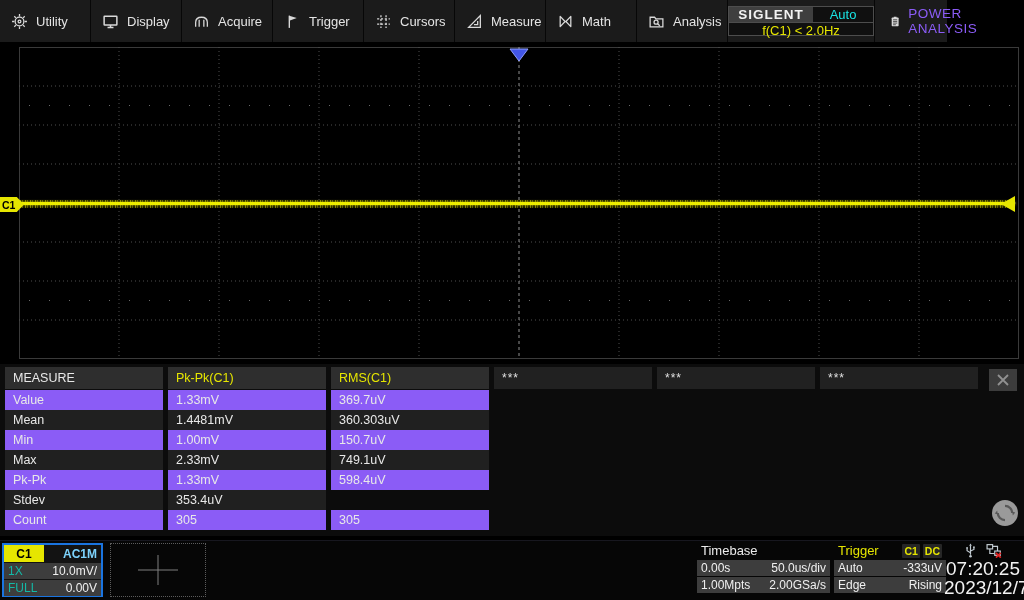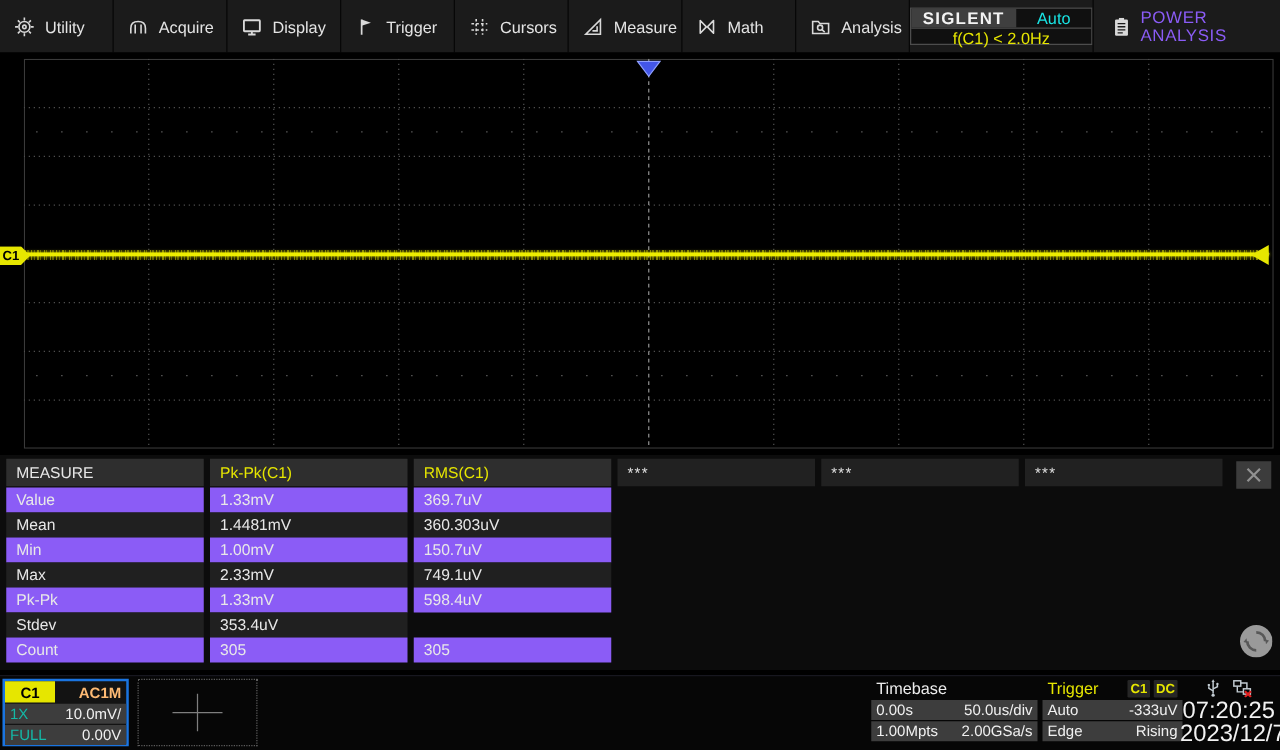--- a/index.html
+++ b/index.html
@@ -3,21 +3,21 @@
 <meta charset="utf-8">
 <style>
   * { margin:0; padding:0; box-sizing:border-box; }
   html,body { background:#000; }
   #screen {
     position:relative; width:1024px; height:600px; overflow:hidden;
     background:#000; font-family:"Liberation Sans","DejaVu Sans",sans-serif;
     color:#e8e8e8; cursor:default;
   }
   
-  .menubar { position:absolute; left:0; top:0; width:1024px; height:42px; background:#1b1b1b; display:flex; }
+  .menubar { position:absolute; left:0; top:0; width:947px; height:42px; background:#1b1b1b; display:flex; }
   .menu-item { width:91px; flex:0 0 91px; display:flex; align-items:center; gap:8px; padding-left:11px; border-right:1px solid #070707; font-size:13px; color:#e4e4e4; }
   .menu-item svg { flex:0 0 auto; }
   .brand-box { flex:0 0 146px; margin:6px 0; border:1px solid #4d4d4d; display:flex; flex-direction:column; background:#101010; }
   .brand-row { flex:1; display:flex; align-items:stretch; border-bottom:1px solid #4d4d4d; }
   .brand-chip { flex:0 0 84px; background:#3f3f3f; color:#f3f3f3; font-weight:bold; font-size:13.5px; letter-spacing:1px; display:flex; align-items:center; justify-content:center; }
   .acq-status { flex:1; display:flex; align-items:center; justify-content:center; color:#19e4e4; font-size:13px; }
   .freq-row { flex:1; display:flex; align-items:center; justify-content:center; color:#e6e600; font-size:13px; }
   .power-section { flex:1; display:flex; align-items:center; gap:9px; padding-left:16px; font-size:13.5px; letter-spacing:0.5px; color:#8b5cf6; border-left:1px solid #070707; }
   
   .wave-area { position:absolute; left:0; top:42px; width:1024px; height:322px; background:#000; }
@@ -41,21 +41,21 @@
   .m-header .m-col-y { color:#e6e600; }
   .m-header .m-col-star { background:#212121; color:#e0e0e0; letter-spacing:1px; font-size:12px; }
   .m-row-dark .m-cell { background:#8b5cf6; }
   .m-row-light .m-cell { background:#202020; }
   .close-btn { position:absolute; right:7px; top:5px; width:28px; height:22px; background:#3c3c3c; display:flex; align-items:center; justify-content:center; }
   
   .bottombar { position:absolute; left:0; top:540px; width:1024px; height:60px; background:#060606; border-top:1px solid #17171f; }
   .ch-box { position:absolute; left:2px; top:2px; width:101px; height:54px; border:2px solid #1a74e0; background:#131313; }
   .ch-r1 { height:17px; display:flex; }
   .ch-name { flex:0 0 40px; background:#e6e600; color:#000; font-weight:bold; font-size:12px; display:flex; align-items:center; justify-content:center; }
-  .ch-coupling { flex:1; color:#fdba74; font-weight:bold; font-size:12px; display:flex; align-items:center; justify-content:flex-end; padding-right:4px; }
+  .ch-coupling { flex:1; color:#7dd3fc; font-weight:bold; font-size:12px; display:flex; align-items:center; justify-content:flex-end; padding-right:4px; }
   .info-row { height:16px; background:#3d3d3d; margin-top:1px; display:flex; justify-content:space-between; align-items:center; padding:0 4px; font-size:12px; color:#f0f0f0; }
   .info-row .y { color:#14b8a6; }
   .add-box { position:absolute; left:110px; top:2px; width:96px; height:54px; border:1px dotted #5c5c5c; display:flex; align-items:center; justify-content:center; }
   .tb-box { position:absolute; left:697px; top:1px; width:133px; }
   .trg-box { position:absolute; left:834px; top:1px; width:112px; }
   .panel-hdr { height:17px; display:flex; align-items:center; padding:0 4px; font-size:13px; color:#ececec;text-align:center; }
   .trg-box .panel-hdr { color:#e6e600; }
   .trg-chips { margin-left:auto; display:flex; gap:3px; }
   .trg-chip { background:#262626; color:#e6e600; font-size:10.5px; font-weight:bold; padding:1px 2px; border-radius:1px; }
   .status-box { position:absolute; left:944px; top:1px; width:78px; text-align:center; color:#f2f2f2; }
@@ -73,32 +73,32 @@
     <div class="menu-item">
       <svg width="17" height="17" viewBox="0 0 16 16" fill="none" stroke="#d9d9d9" stroke-width="1.2">
         <circle cx="8" cy="8" r="4.1"></circle>
           <circle cx="8" cy="8" r="1.3"></circle>
         <path d="M8 1v2.2M8 12.8V15M1 8h2.2M12.8 8H15M3.1 3.1l1.5 1.5M11.4 11.4l1.5 1.5M12.9 3.1l-1.5 1.5M4.6 11.4l-1.5 1.5"></path>
       </svg>
       <span>Utility</span>
     </div>
 
     <div class="menu-item">
-      <svg width="17" height="17" viewBox="0 0 16 16" fill="none" stroke="#d9d9d9" stroke-width="1.2">
-        <path d="M2.5 13V9C2.5 5.6 4.8 4 8 4s5.5 1.6 5.5 5v4M5.8 6.3V13M10.2 6.3V13"></path>
-      </svg>
-      <span>Acquire</span>
-    </div>
-
-    <div class="menu-item">
       <svg width="17" height="17" viewBox="0 0 16 16" fill="none" stroke="#d9d9d9" stroke-width="1.4">
         <rect x="2" y="3" width="12" height="8.3" rx="0.5"></rect>
           <path d="M8 11.3v2.2M5.2 13.7h5.6"></path>
       </svg>
       <span>Display</span>
+    </div>
+
+    <div class="menu-item">
+      <svg width="17" height="17" viewBox="0 0 16 16" fill="none" stroke="#d9d9d9" stroke-width="1.2">
+        <path d="M2.5 13V9C2.5 5.6 4.8 4 8 4s5.5 1.6 5.5 5v4M5.8 6.3V13M10.2 6.3V13"></path>
+      </svg>
+      <span>Acquire</span>
     </div>
 
     <div class="menu-item">
       <svg width="17" height="17" viewBox="0 0 16 16" fill="none" stroke="#d9d9d9" stroke-width="1.3">
         <path d="M5 2.5V14"></path>
           <path d="M5 2.5L12 4.8L5 7.2Z" fill="#d9d9d9" stroke="none"></path>
       </svg>
       <span>Trigger</span>
     </div>
 

